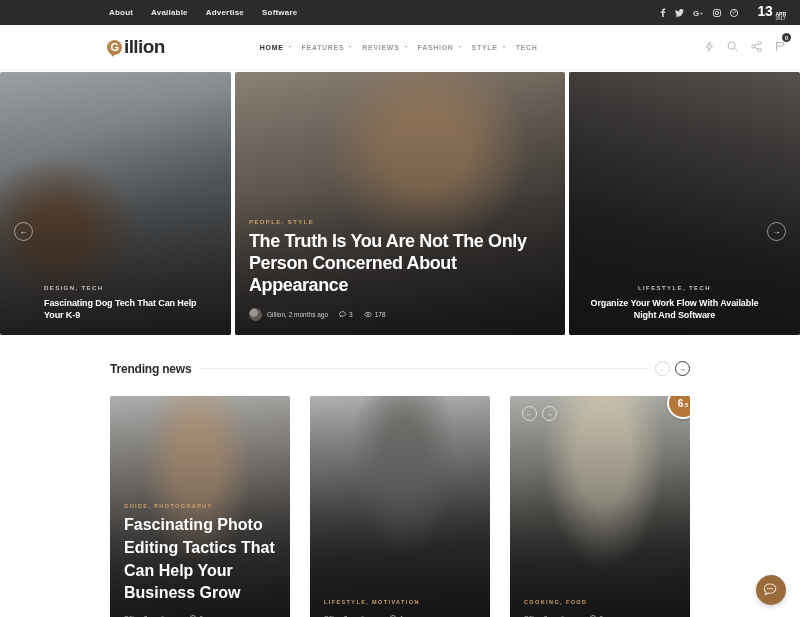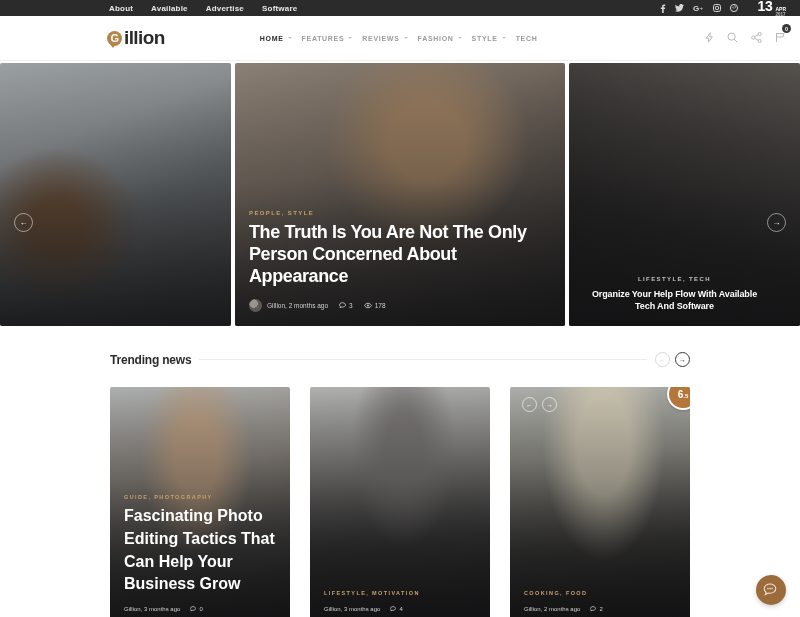--- a/index.html
+++ b/index.html
@@ -4,21 +4,21 @@
 <style>
   * { box-sizing: border-box; margin: 0; padding: 0; }
   html, body {
     width: 800px; height: 617px;
     font-family: "Liberation Sans", sans-serif;
     background: #ffffff; overflow: hidden;
   }
 
   
   .topbar {
-    height: 16px; background: #2b2b2b;
+    height: 25px; background: #2b2b2b;
     display: flex; align-items: center;
     padding: 0 14px; font-size: 8px;
   }
   .topbar-left { display: flex; gap: 18px; margin-left: 95px; }
   .topbar-left a {
     color: #e8e8e8; text-decoration: none;
     font-weight: bold; letter-spacing: .2px;
   }
   .topbar-right {
     margin-left: auto; display: flex; align-items: center; gap: 9px;
@@ -291,20 +291,24 @@
     </span>
   </div>
 </div>
 
 <div class="hero">
 
   <div class="slide side left">
     <div class="bg img-dog"></div>
     <div class="shade"></div>
     <div class="arrow left">←</div>
+    <div class="content">
+      <div class="cat">DESIGN, TECH</div>
+      <div class="s-title">Fascinating Dog Tech That Can Help Your K-9</div>
+    </div>
   </div>
 
   <div class="slide main">
     <div class="bg img-woman"></div>
     <div class="shade"></div>
     <div class="content">
       <div class="cat">PEOPLE, STYLE</div>
       <div class="s-title">The Truth Is You Are Not The Only Person Concerned About Appearance</div>
       <div class="meta">
         <span class="who">
@@ -327,21 +331,21 @@
       </div>
     </div>
   </div>
 
   <div class="slide side right">
     <div class="bg img-desk"></div>
     <div class="shade"></div>
     <div class="arrow right">→</div>
     <div class="content">
       <div class="cat">LIFESTYLE, TECH</div>
-      <div class="s-title">Organize Your Help Flow With Available Tech And Software</div>
+      <div class="s-title">Organize Your Work Flow With Available Night And Software</div>
     </div>
   </div>
 
 </div>
 
 <div class="trending">
   <div class="trend-head">
     <div class="trend-title">Trending news</div>
     <div class="trend-rule"></div>
     <div class="trend-nav">

